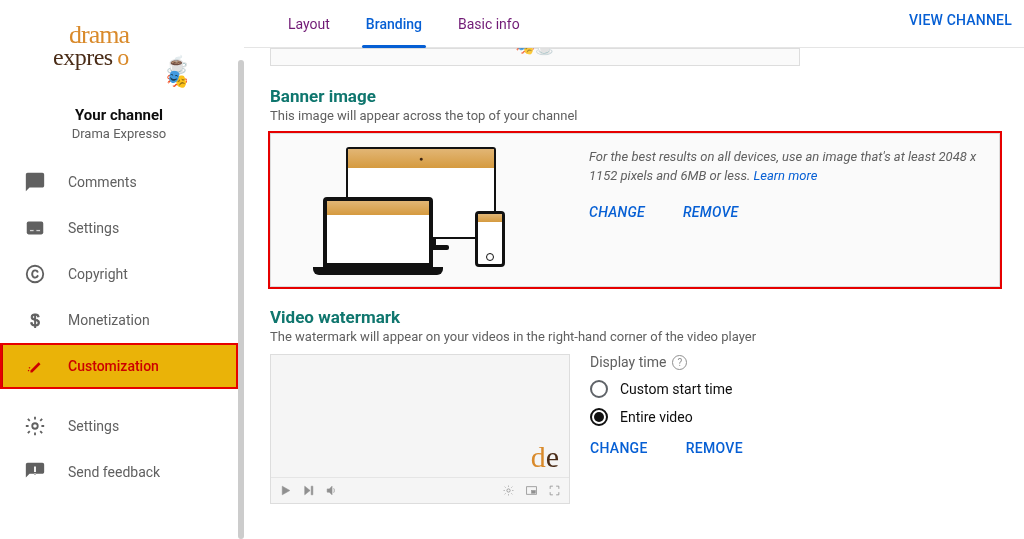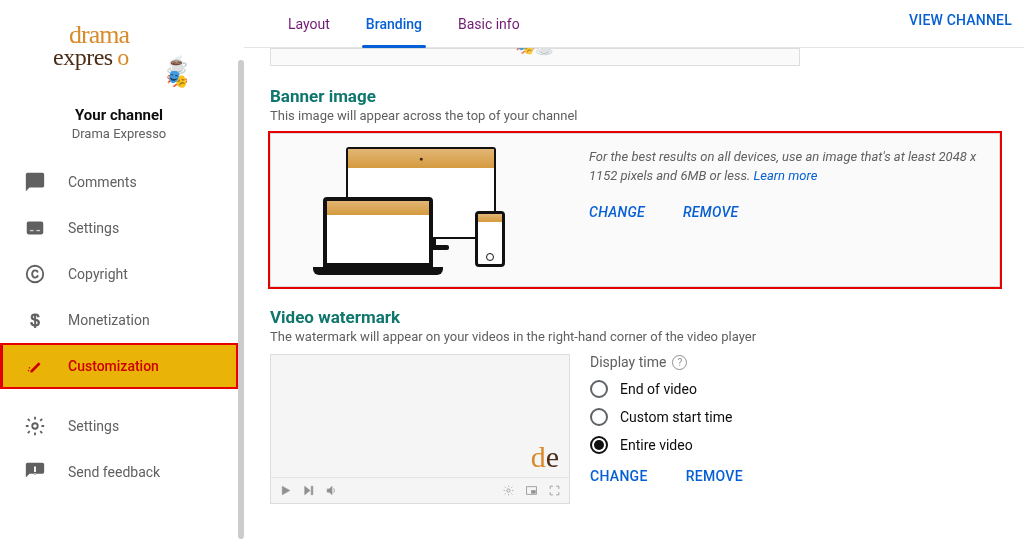--- a/index.html
+++ b/index.html
@@ -337,24 +337,20 @@
               </span>
           </div>
         </div>
         <div class="display-opts">
           <div class="hdr">
             <span>Display time</span>
             <span class="help-ic">?</span>
           </div>
           <div class="radio-row">
             <span class="radio"></span>
-            <span>End of video</span>
-          </div>
-          <div class="radio-row">
-            <span class="radio"></span>
             <span>Custom start time</span>
           </div>
           <div class="radio-row">
             <span class="radio checked"></span>
             <span>Entire video</span>
           </div>
           <div class="btn-row" style="margin-top:14px">
             <span class="txtbtn">CHANGE</span>
             <span class="txtbtn">REMOVE</span>
           </div>

